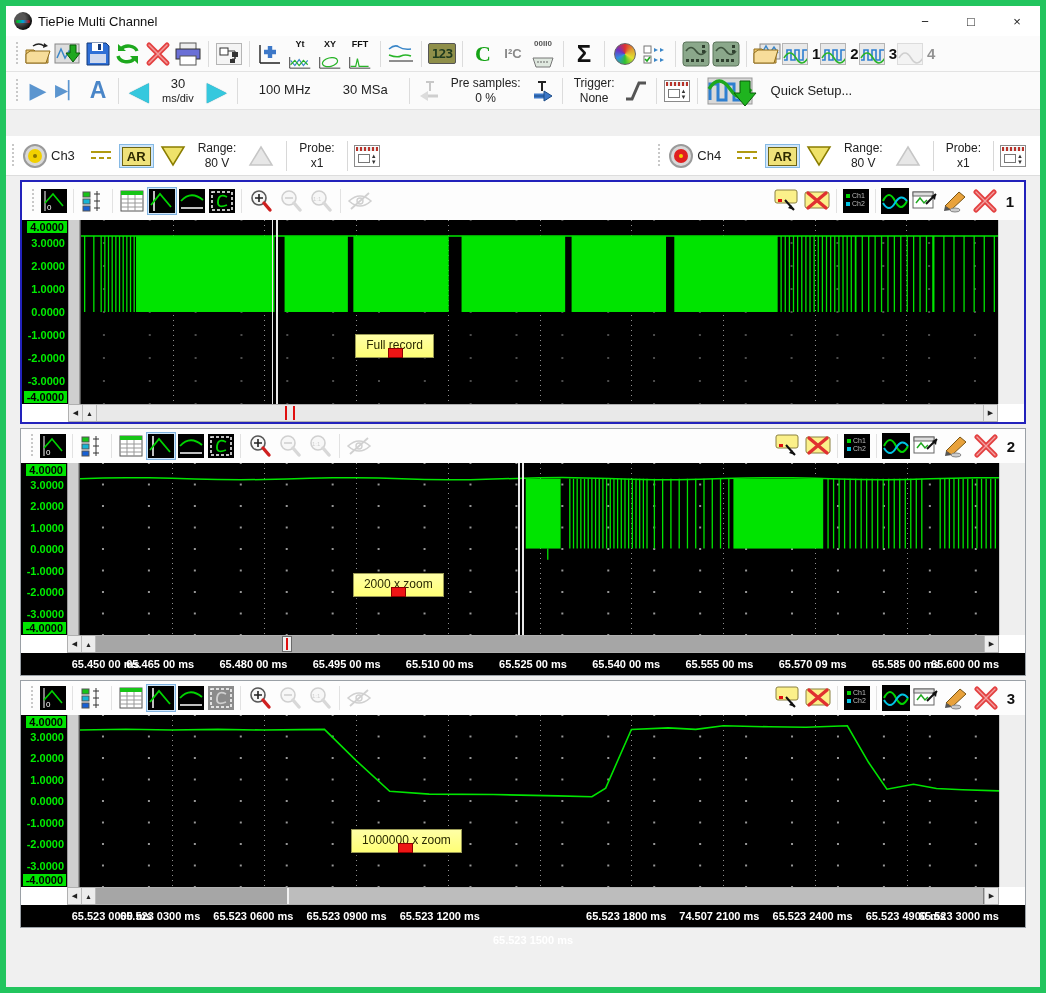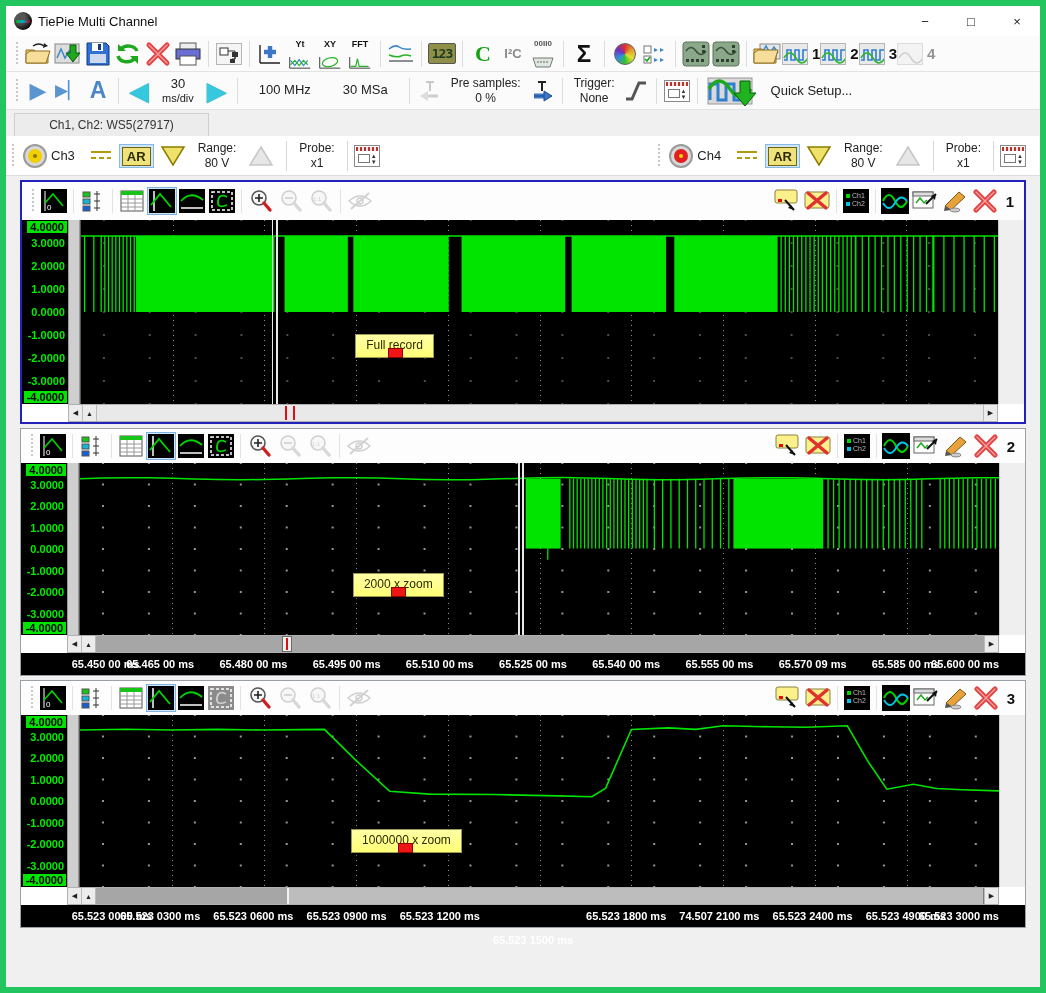--- a/index.html
+++ b/index.html
@@ -407,21 +407,20 @@
           <rect x="1" y="3" width="44" height="26" fill="#d9d9d9" stroke="#999"></rect>
           <path d="M3 25V9h8v16h8V9h8v16h8V9h8" stroke="#2e7fd0" fill="none" stroke-width="3"></path>
           <path d="M2 14q10-16 21 0t21 0" stroke="#1da81d" fill="none" stroke-width="3.4"></path>
           <path d="M33 6v12h-6l11 13 11-13h-6V6z" fill="#1fb41f" stroke="#0a5d0a"></path>
         </svg>
       <span style="font-size:13px;color:#222;margin-left:4px;">Quick Setup...</span>
     </div>
   </div>
 
   <div class="tabrow">
-    <div class="tab inactive">Ch1, Ch2: WS5(27917)</div>
   </div>
 
   <div class="channelbar">
     <span class="grip"></span>
     <div class="chgroup">
       <span class="bnc">
           <span class="core" style="background:#f2d000;">
             <span class="pin" style="background:#8a7400;"></span>
           </span>
         </span>

